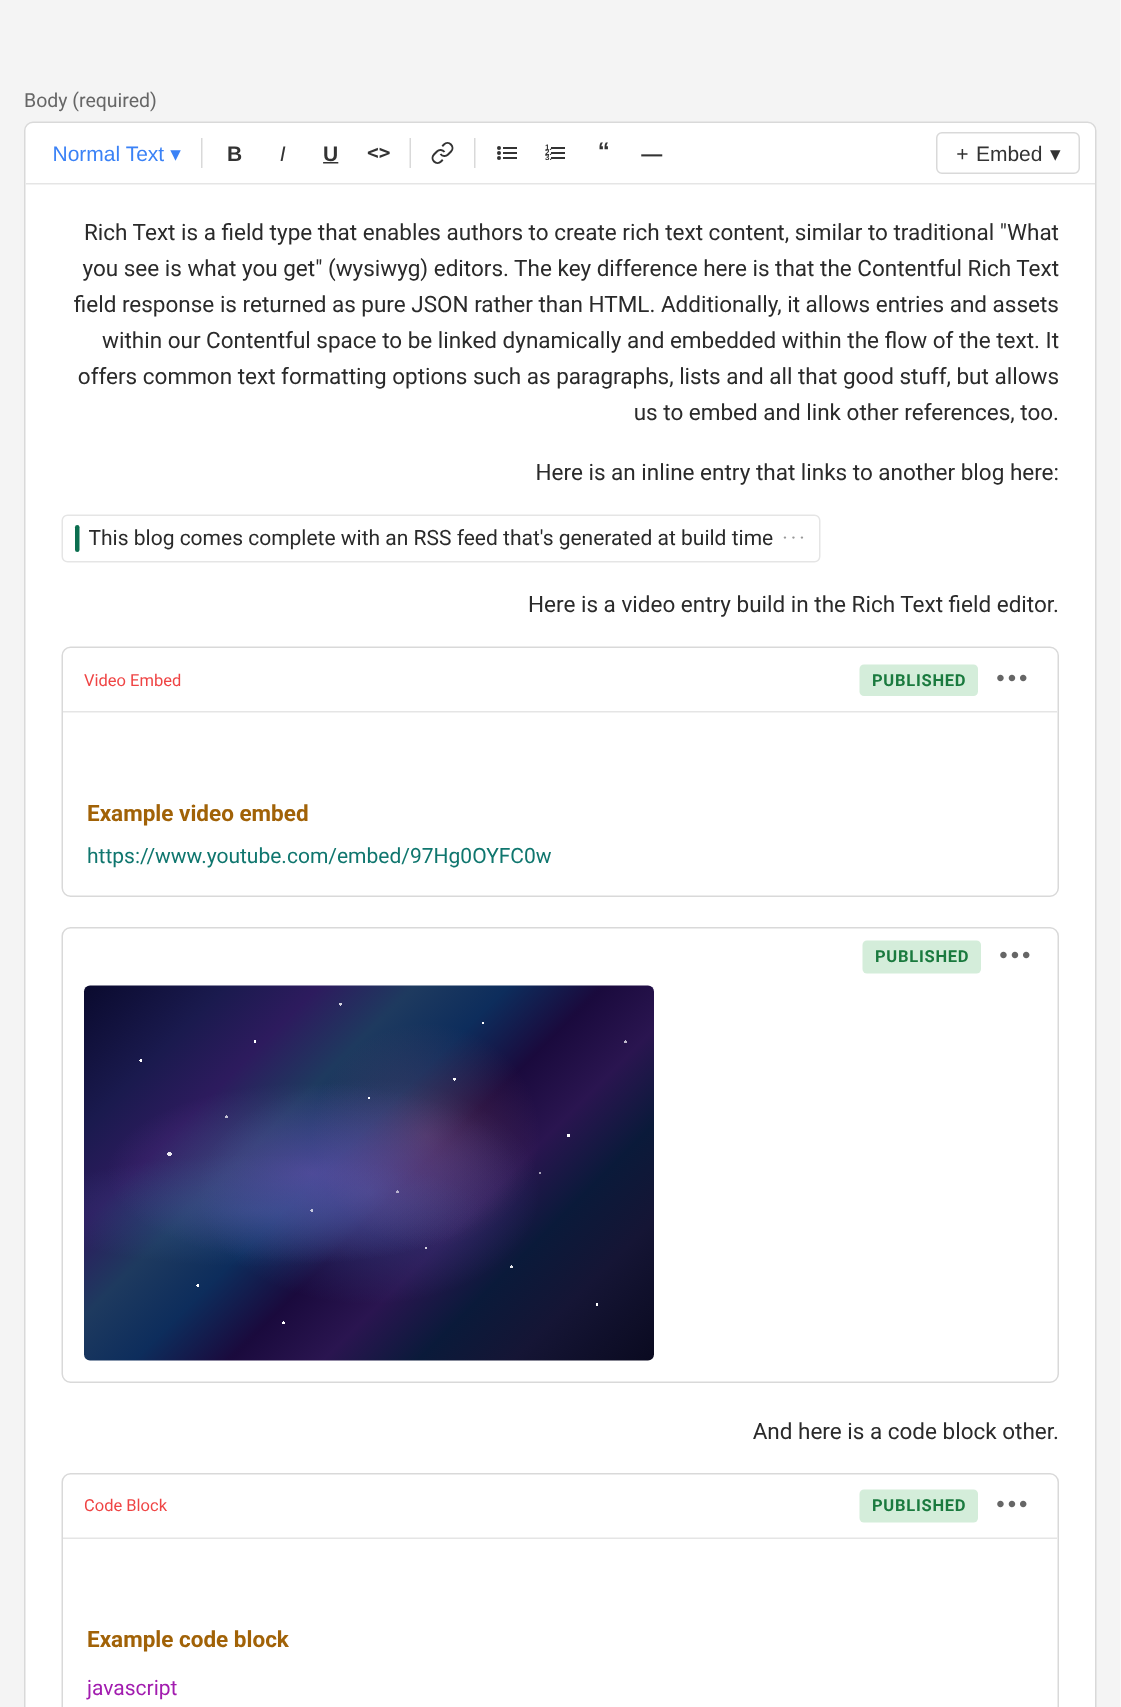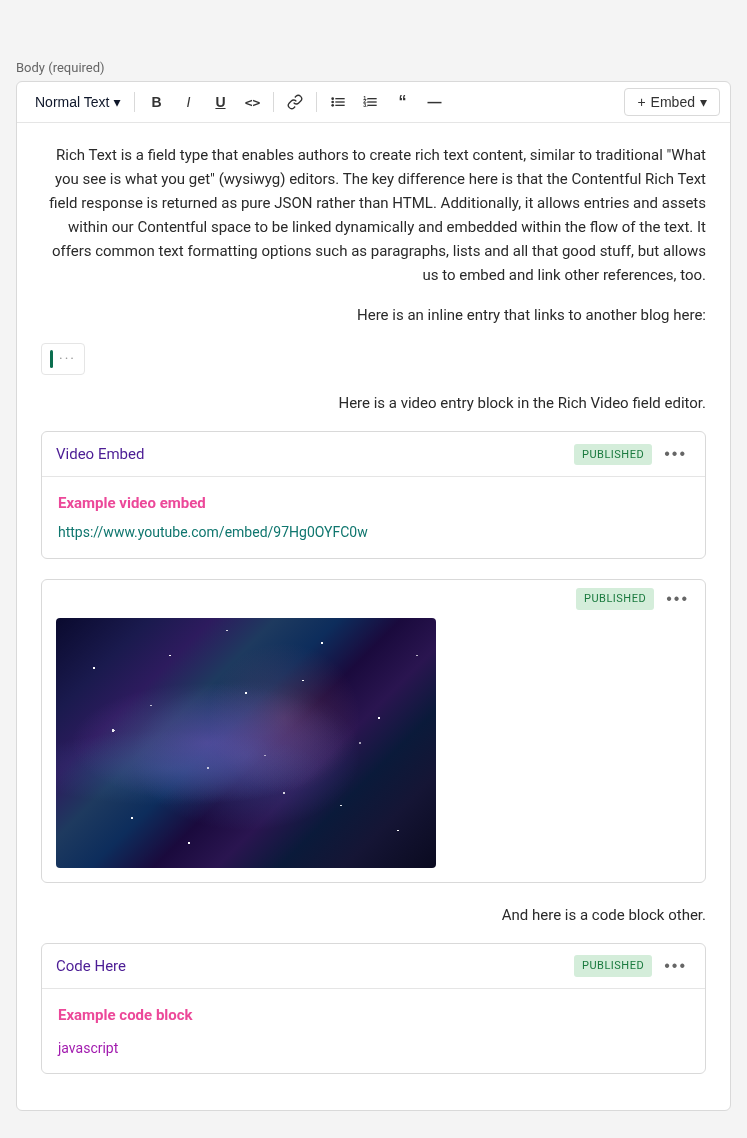--- a/index.html
+++ b/index.html
@@ -42,21 +42,21 @@
 
     .toolbar-select {
       display: flex;
       align-items: center;
       gap: 4px;
       padding: 4px 8px;
       border: none;
       background: transparent;
       cursor: pointer;
       font-size: 14px;
-      color: #0f172a;
+      color: #3b82f6;
       border-radius: 3px;
       justify-content: space-between;
     }
 
     .toolbar-divider {
       width: 1px;
       height: 20px;
       background: #d9d9d9;
       margin: 0 4px;
     }
@@ -151,35 +151,35 @@
 
     .embed-card-header {
       display: flex;
       align-items: center;
       justify-content: space-between;
       padding: 10px 14px;
       border-bottom: 1px solid #e5e5e5;
     }
 
     .embed-card-type {
-      font-size: 15px;
-      color: #4c1d95;
+      font-size: 11px;
+      color: #ef4444;
     }
 
     .embed-card-header-right {
       display: flex;
       align-items: center;
       gap: 8px;
     }
 
     .published-badge {
       background: #d4edda;
       color: #1a7a3e;
       font-size: 11px;
-      font-weight: 400;
+      font-weight: 700;
       padding: 2px 8px;
       border-radius: 3px;
       letter-spacing: 0.5px;
       text-transform: uppercase;
     }
 
     .dots-menu {
       color: #666;
       font-size: 16px;
       cursor: pointer;
@@ -190,21 +190,22 @@
     }
 
     .embed-card-body {
       padding: 14px 16px;
     }
 
     .embed-title {
       font-weight: 700;
       font-size: 15px;
       margin-bottom: 6px;
-      color: #ec4899;
+      color: #a16207;
+      margin-top: 41px;
     }
 
     .embed-url {
       font-size: 14px;
       color: #0f766e;
     }
 
     .image-card {
       border: 1px solid #d9d9d9;
       border-radius: 6px;
@@ -355,25 +356,26 @@
 
   <div class="editor-body">
 
     <p class="section-text">Rich Text is a field type that enables authors to create rich text content, similar to traditional "What you see is what you get" (wysiwyg) editors. The key difference here is that the Contentful Rich Text field response is returned as pure JSON rather than HTML. Additionally, it allows entries and assets within our Contentful space to be linked dynamically and embedded within the flow of the text. It offers common text formatting options such as paragraphs, lists and all that good stuff, but allows us to embed and link other references, too.</p>
 
     <p class="section-text">Here is an inline entry that links to another blog here:</p>
 
     <div style="margin-bottom: 16px;">
       <span class="inline-entry">
         <span class="inline-entry-bar"></span>
+        <span class="inline-entry-text">This blog comes complete with an RSS feed that's generated at build time</span>
         <span class="inline-entry-dots">···</span>
       </span>
     </div>
 
-    <p class="section-text">Here is a video entry block in the Rich Video field editor.</p>
+    <p class="section-text">Here is a video entry build in the Rich Text field editor.</p>
 
     <div class="embed-card">
       <div class="embed-card-header">
         <span class="embed-card-type">Video Embed</span>
         <div class="embed-card-header-right">
           <span class="published-badge">PUBLISHED</span>
           <button class="dots-menu">•••</button>
         </div>
       </div>
       <div class="embed-card-body">
@@ -388,21 +390,21 @@
         <span class="published-badge">PUBLISHED</span>
         <button class="dots-menu">•••</button>
       </div>
       <div class="galaxy-image"></div>
     </div>
 
     <p class="section-text">And here is a code block other.</p>
 
     <div class="code-block-card">
       <div class="embed-card-header">
-        <span class="embed-card-type">Code Here</span>
+        <span class="embed-card-type">Code Block</span>
         <div class="embed-card-header-right">
           <span class="published-badge">PUBLISHED</span>
           <button class="dots-menu">•••</button>
         </div>
       </div>
       <div class="embed-card-body">
         <div class="embed-title">Example code block</div>
         <div class="code-language">javascript</div>
       </div>
     </div>

